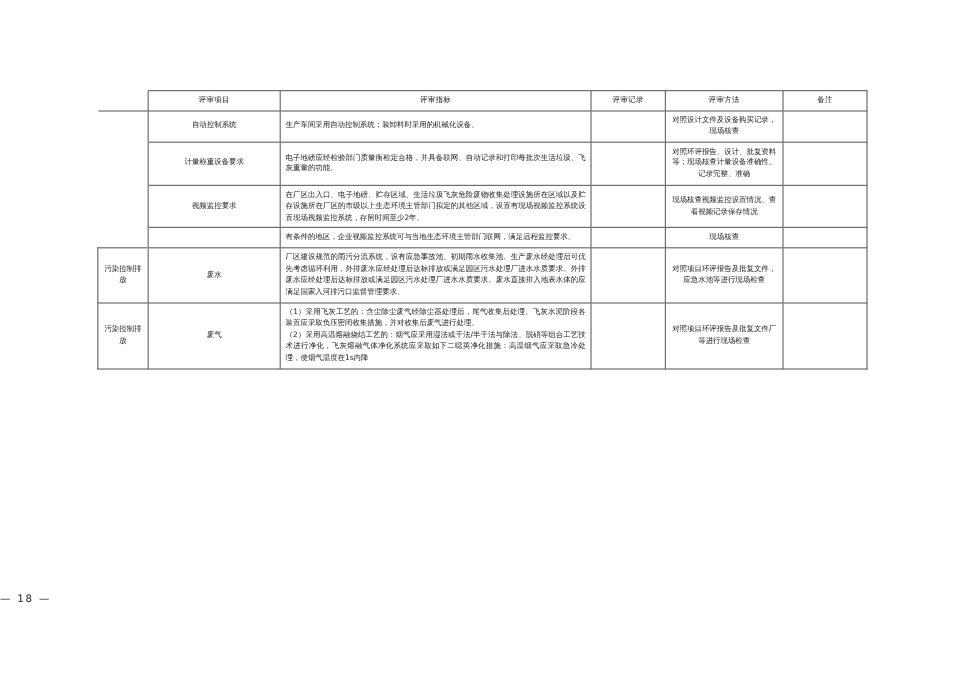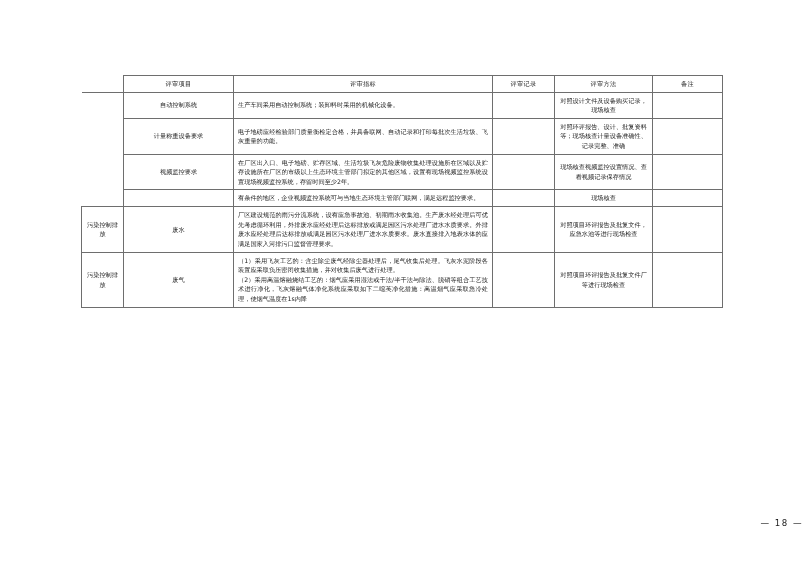--- a/index.html
+++ b/index.html
@@ -81,22 +81,22 @@
   }
   .blank-cell {
     border-left: none !important;
     border-top: none !important;
     border-bottom: none !important;
   }
   .page-number {
     position: absolute;
     left: 0;
     right: 0;
-    top: 518px;
-    text-align: right;
+    top: 495px;
+    text-align: left;
     font-size: 8.6px;
     color: #1a1a1a;
     letter-spacing: 1.5px;
   }
 </style>
 </head>
 <body>
 
 <div class="page">
 

